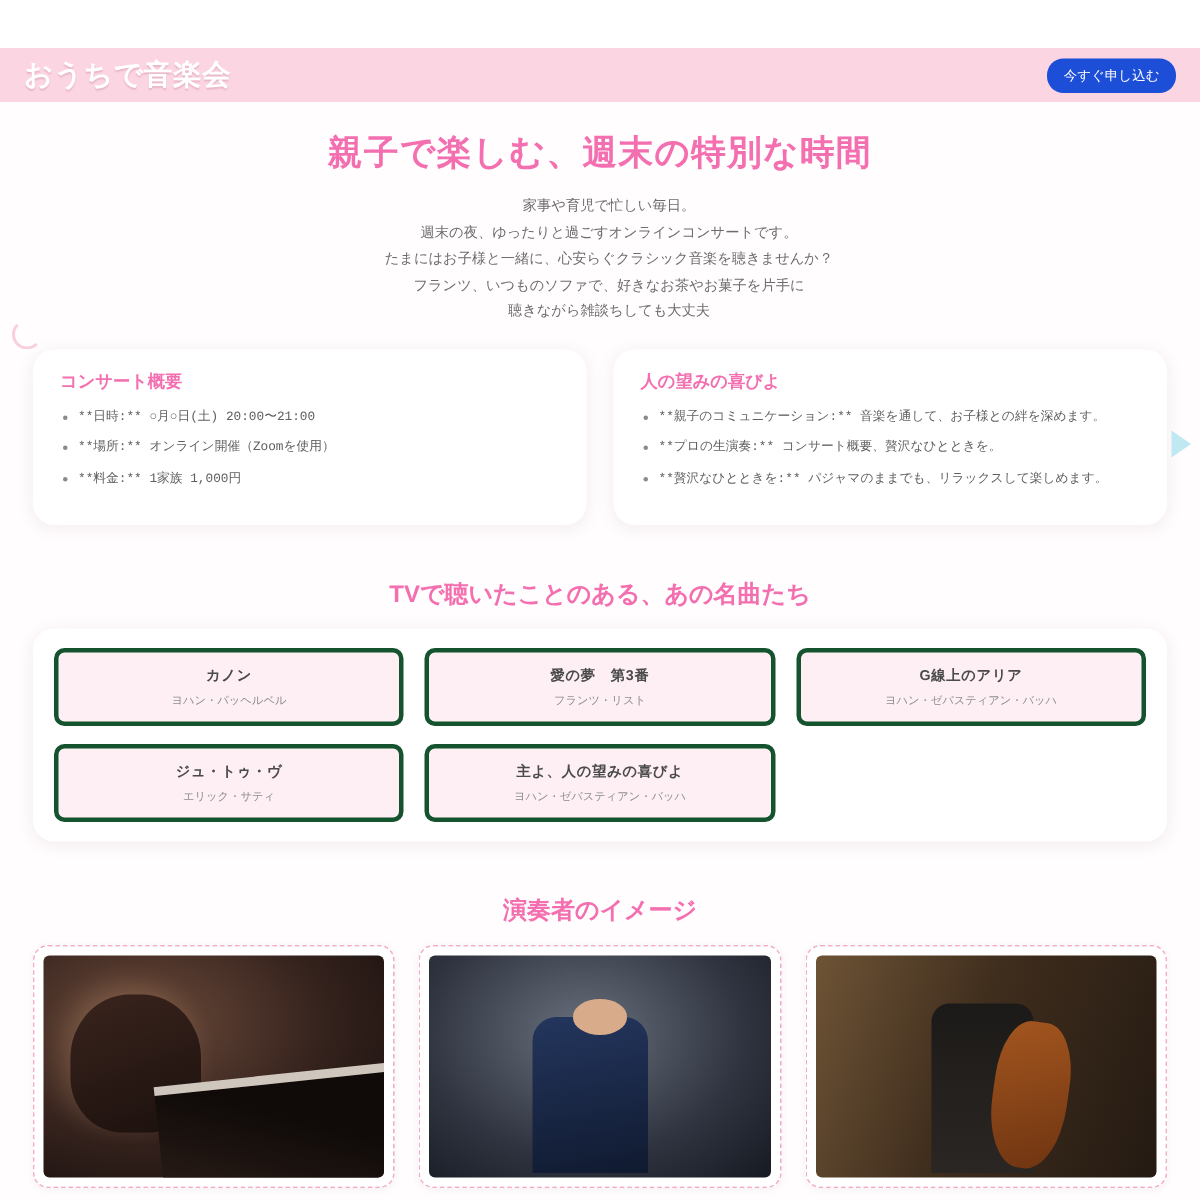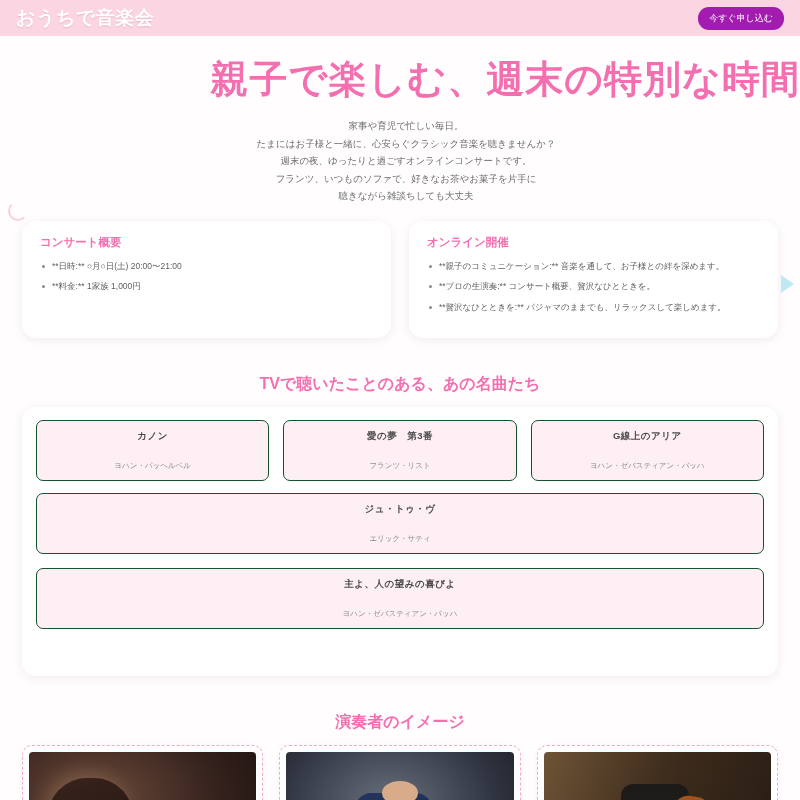--- a/index.html
+++ b/index.html
@@ -16,45 +16,45 @@
   }
 
   
   .header {
     height: 36px;
     background: #fbd6e2;
     display: flex;
     align-items: center;
     justify-content: space-between;
     padding: 0 16px;
+    margin-top: 32px;
   }
   .header-title {
     font-size: 19px;
     font-weight: bold;
     color: #ffffff;
     letter-spacing: 0.5px;
     text-shadow: 0 1px 1px rgba(200,120,150,.35);
   }
   .header-cta {
-    background: #a21caf;
+    background: #1d4ed8;
     color: #fff;
     font-size: 9px;
     border-radius: 11px;
     padding: 5px 11px;
     white-space: nowrap;
   }
 
   
   .hero { padding: 18px 0 6px; text-align: center; }
   .hero-title {
-    font-size: 38px;
+    font-size: 23px;
     font-weight: bold;
     color: #f46fb0;
     letter-spacing: 1px;
-    text-align: right;
   }
   .hero-lines {
     margin-top: 12px;
     color: #6d6d6d;
     font-size: 9.5px;
     line-height: 1.85;
     margin-left: 12px;
   }
 
   
@@ -79,20 +79,21 @@
     margin-bottom: 10px;
   }
   .card ul { list-style: none; }
   .card li {
     position: relative;
     font-size: 8.5px;
     color: #5f5f5f;
     line-height: 1.6;
     padding-left: 12px;
     margin-bottom: 7px;
+    font-family: Liberation Mono, monospace;
   }
   .card li::before {
     content: "";
     position: absolute;
     left: 2px; top: 5px;
     width: 3px; height: 3px;
     border-radius: 50%;
     background: #8a8a8a;
   }
   .deco-ribbon {
@@ -126,37 +127,37 @@
     background: #fff;
     border-radius: 14px;
     box-shadow: 0 2px 10px rgba(180,140,160,.16);
     padding: 13px 14px;
   }
   .songs-row {
     display: flex;
     gap: 14px;
     margin-bottom: 12px;
   }
-  .songs-row:last-child { margin-bottom: 0; flex-direction: column; }
+  .songs-row:last-child { margin-bottom: 0; }
   .song {
     flex: 1;
     background: #fdeff4;
-    border: 1px solid #14532d;
+    border: 3px solid #14532d;
     border-radius: 7px;
     padding: 9px 6px;
     text-align: center;
   }
   .song-name {
     font-size: 9.5px;
     color: #4a4a4a;
     font-weight: bold;
     letter-spacing: .5px;
   }
   .song-composer {
-    margin-top: 18px;
+    margin-top: 5px;
     font-size: 7.5px;
     color: #8d8d8d;
   }
   .song.ghost { background: transparent; border-color: transparent; }
 
   
   .performers {
     display: flex;
     gap: 16px;
     padding: 0 22px;
@@ -256,40 +257,41 @@
 
   <div class="header">
     <div class="header-title">おうちで音楽会</div>
     <div class="header-cta">今すぐ申し込む</div>
   </div>
 
   <div class="hero">
     <div class="hero-title">親子で楽しむ、週末の特別な時間</div>
     <div class="hero-lines">
       <div>家事や育児で忙しい毎日。</div>
+      <div>週末の夜、ゆったりと過ごすオンラインコンサートです。</div>
       <div>たまにはお子様と一緒に、心安らぐクラシック音楽を聴きませんか？</div>
-      <div>週末の夜、ゆったりと過ごすオンラインコンサートです。</div>
       <div>フランツ、いつものソファで、好きなお茶やお菓子を片手に</div>
       <div>聴きながら雑談ちしても大丈夫</div>
     </div>
   </div>
 
   <div class="cols">
     <div class="deco-c"></div>
 
     <div class="card">
       <div class="card-title">コンサート概要</div>
       <ul>
         <li>**日時:** ○月○日(土) 20:00〜21:00</li>
+        <li>**場所:** オンライン開催（Zoomを使用）</li>
         <li>**料金:** 1家族 1,000円</li>
       </ul>
     </div>
 
     <div class="card">
-      <div class="card-title">オンライン開催</div>
+      <div class="card-title">人の望みの喜びよ</div>
       <ul>
         <li>**親子のコミュニケーション:** 音楽を通して、お子様との絆を深めます。</li>
         <li>**プロの生演奏:** コンサート概要、贅沢なひとときを。</li>
         <li>**贅沢なひとときを:** パジャマのままでも、リラックスして楽しめます。</li>
       </ul>
     </div>
 
     <div class="deco-ribbon"></div>
   </div>
 

